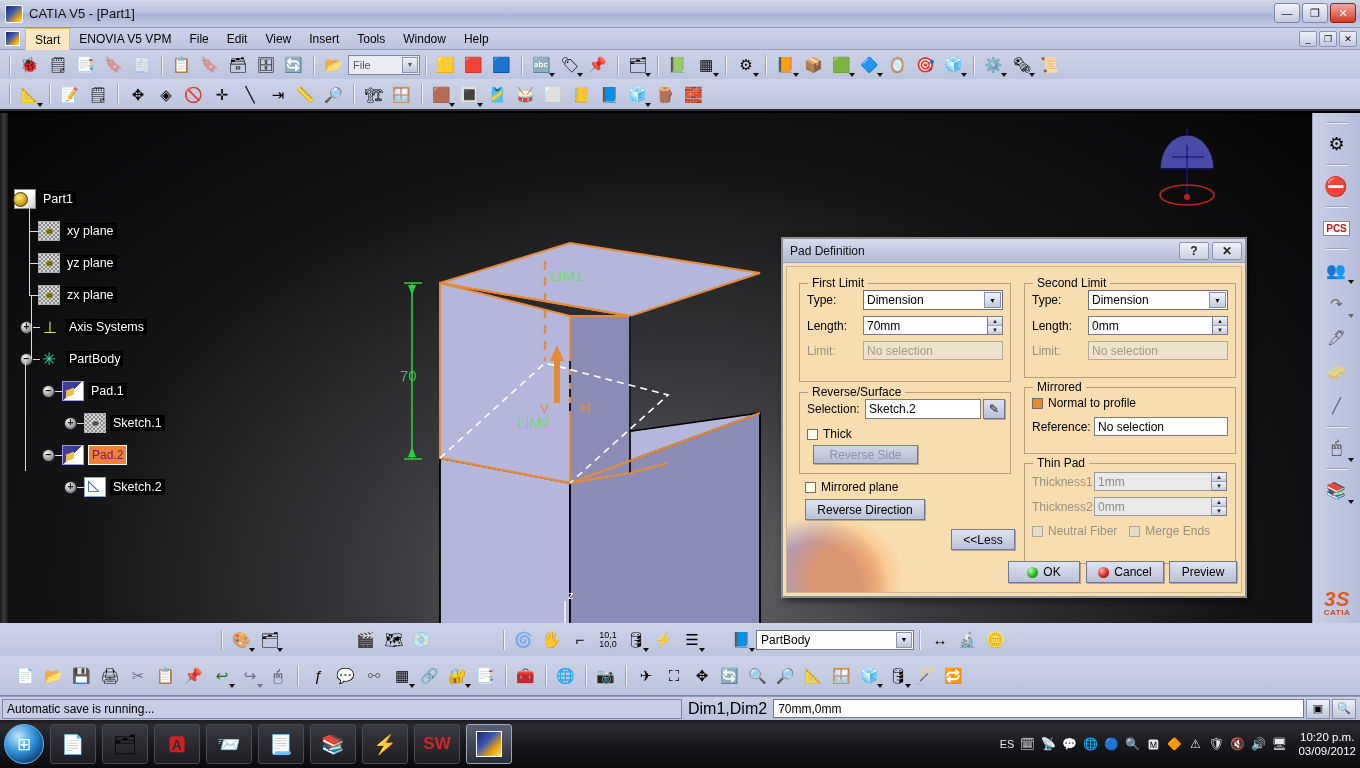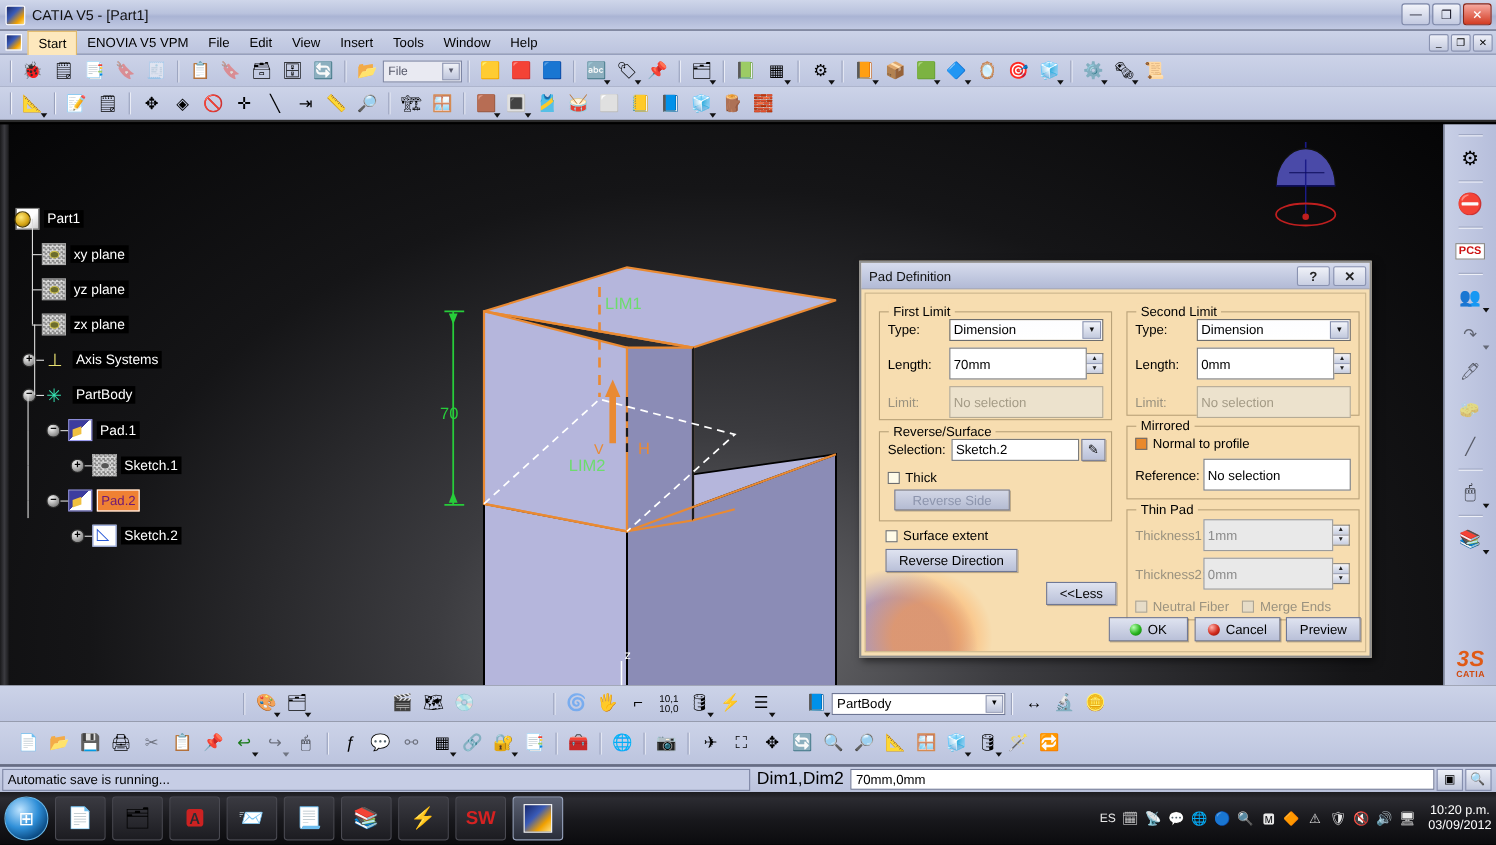--- a/index.html
+++ b/index.html
@@ -175,21 +175,21 @@
   .dlg-body{position:absolute;left:3px;top:27px;right:3px;bottom:3px;
     background:#f7ddb0; border:1px solid #cbb68d;
     background-image:radial-gradient(circle at 12% 96%, rgba(255,150,60,.55) 0 6%, rgba(120,80,200,.0) 12%),
                      radial-gradient(circle at 6% 100%, rgba(90,70,190,.45) 0 9%, rgba(0,0,0,0) 14%);
   }
   .grp{position:absolute;border:1px solid #b9a279;}
   .grp > .gl{position:absolute;top:-8px;left:8px;background:#f7ddb0;padding:0 4px;font-size:12px;color:#000;}
   .frow{display:flex;align-items:center;margin:6px 0 0 7px;}
   .flbl{font-size:12px;color:#000;}
   .flbl.dis{color:#9a927f;}
-  .fin{background:#fff;border:1px solid #7b7b7b;height:29px;font-size:12px;color:#000;
+  .fin{background:#fff;border:1px solid #7b7b7b;height:19px;font-size:12px;color:#000;
     display:flex;align-items:center;padding-left:3px;}
   .fin.dis{background:#ece2cd;color:#a49b86;border-color:#b5ab95;}
   .fin.gray{background:#e9e9e9;color:#8b8b8b;border-color:#9b9b9b;}
   .spin{width:15px;height:19px;display:flex;flex-direction:column;border:1px solid #7b7b7b;border-left:none;}
   .spin div{flex:1;background:linear-gradient(180deg,#f3f4fa,#c6cddf);
     display:flex;align-items:center;justify-content:center;font-size:6px;color:#222;}
   .spin div+div{border-top:1px solid #9aa2bd;}
   .sel{background:linear-gradient(180deg,#fdfdff,#ffffff);border:1px solid #6e6e6e;height:20px;
     font-size:12px;color:#000;display:flex;align-items:center;padding-left:3px;position:relative;}
   .sel .cbtn{position:absolute;right:1px;top:1px;width:17px;height:16px;
@@ -934,21 +934,21 @@
         <div class="frow" style="margin-top:8px;">
           <div class="chk dis"></div>
           <div class="flbl dis">Neutral Fiber</div>
           <div class="chk dis" style="margin-left:12px;"></div>
           <div class="flbl dis">Merge Ends</div>
         </div>
       </div>
 
       <div class="frow" style="position:absolute;left:18px;top:213px;margin:0;">
         <div class="chk"></div>
-        <div class="flbl">Surface extent</div>
+        <div class="flbl">Mirrored plane</div>
       </div>
 
       <div class="btn" style="position:absolute;left:18px;top:232px;width:120px;height:21px;">Reverse Direction</div>
 
       <div class="btn" style="position:absolute;left:164px;top:262px;width:64px;height:21px;">&lt;&lt;Less</div>
 
       <div class="btn" style="position:absolute;left:221px;top:294px;width:72px;height:22px;">
         <span class="dot g"></span>
         <span>OK</span>
       </div>

